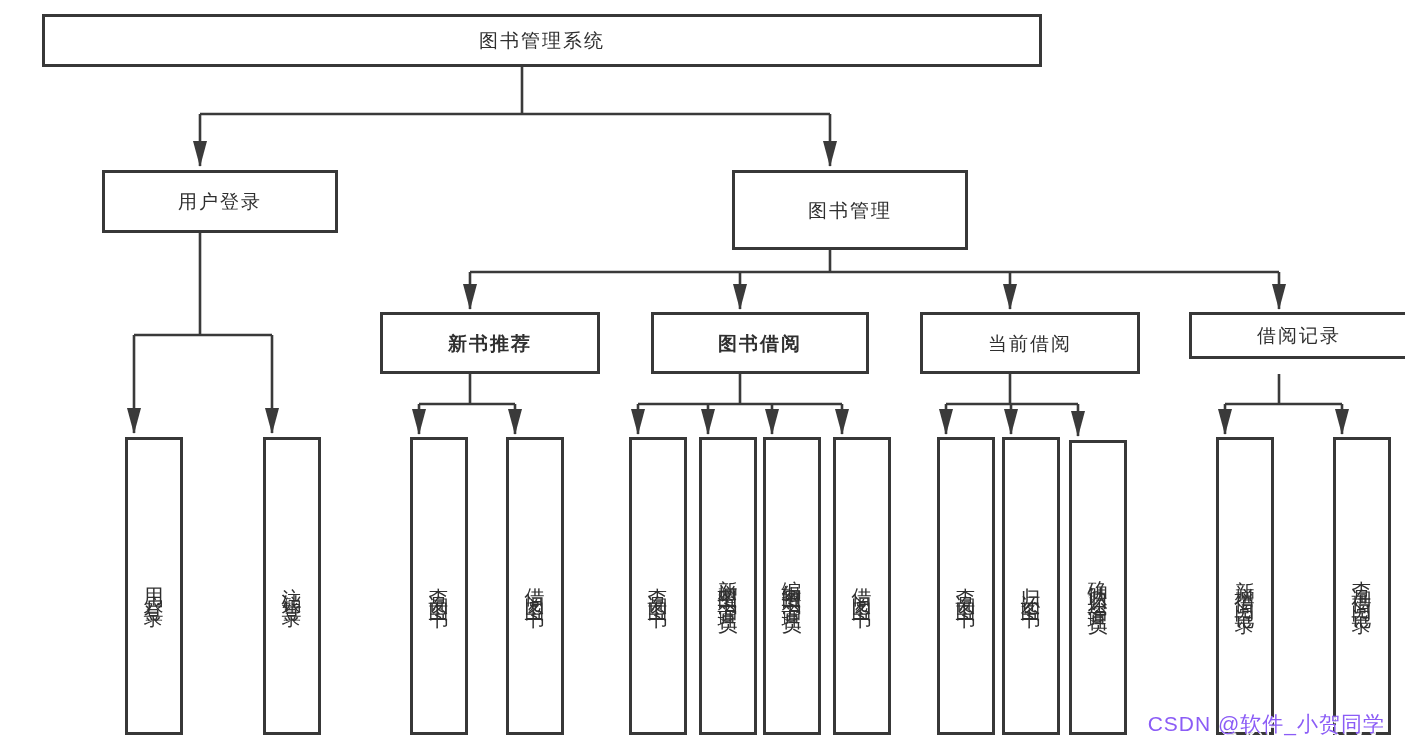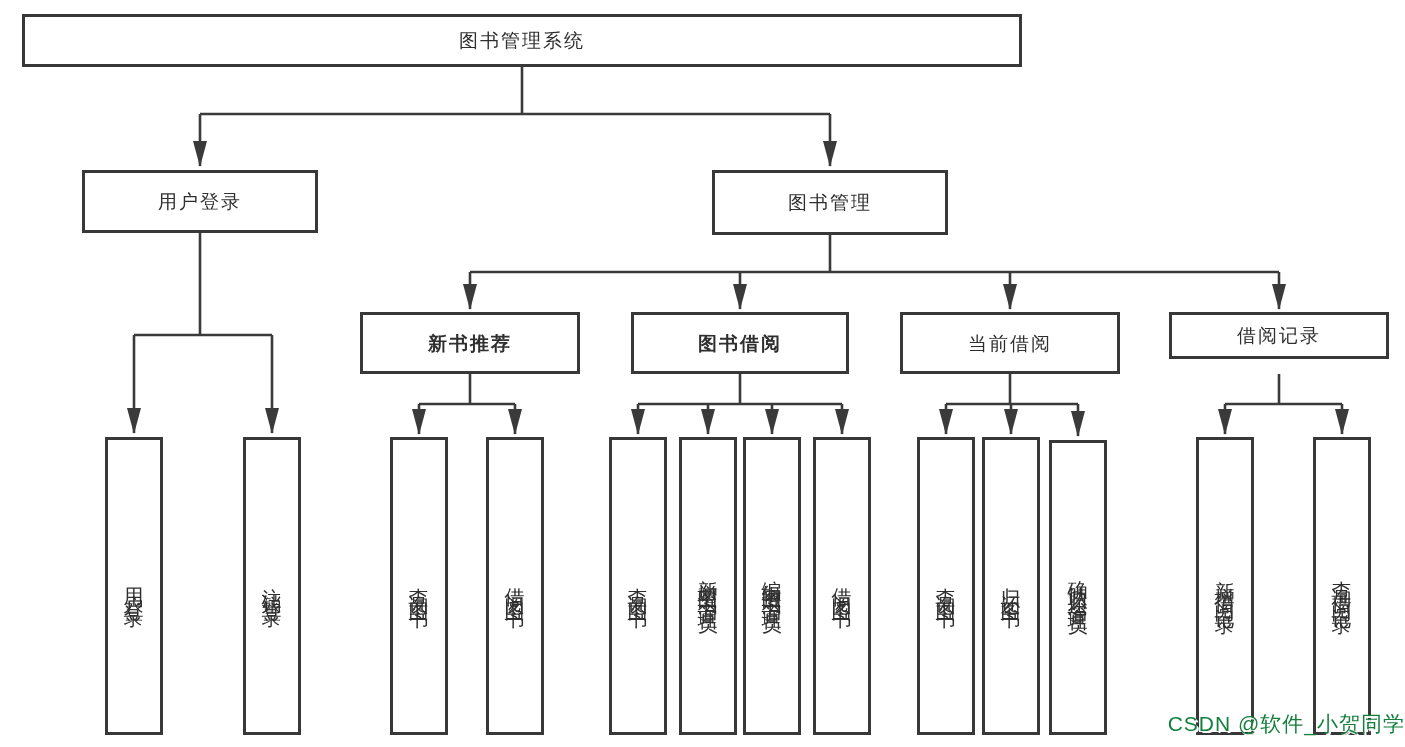--- a/index.html
+++ b/index.html
@@ -24,43 +24,44 @@
   .node {
     position: absolute;
     box-sizing: border-box;
     border: 3px solid #383838;
     background: #ffffff;
     color: #2f2f2f;
     display: flex;
     align-items: center;
     justify-content: center;
     text-align: center;
+    margin-left: 20px;
   }
   .hbox {
     font-size: 19px;
     letter-spacing: 2px;
     line-height: 1;
   }
   .vbox {
     writing-mode: vertical-rl;
     text-orientation: mixed;
     font-size: 20px;
     letter-spacing: 7px;
     line-height: 1;
     padding: 6px 0;
   }
   .vbox.long {
     letter-spacing: 5px;
   }
   #watermark {
     position: absolute;
-    right: 0;
+    right: 20px;
     top: 710px;
     font-size: 21px;
-    color: #15803d;
+    color: #8b5cf6;
     letter-spacing: 1px;
     text-shadow: 2px 2px 0 #ffffff, 1px 1px 0 rgba(255,255,255,0.85);
     white-space: nowrap;
   }
 </style>
 </head>
 <body>
 
 <div id="canvas">
 
@@ -110,21 +111,21 @@
       <path d="M1279,374 V404"></path>
       <path d="M1225,404 H1342"></path>
       <path d="M1225,404 V434" marker-end="url(#arrow)"></path>
       <path d="M1342,404 V434" marker-end="url(#arrow)"></path>
     </g>
   </svg>
 
   <div class="node hbox" style="left:22px; top:14px; width:1000px; height:53px;">图书管理系统</div>
 
   <div class="node hbox" style="left:82px; top:170px; width:236px; height:63px;">用户登录</div>
-  <div class="node hbox" style="left:712px; top:170px; width:236px; height:65px;">图书管理</div>
+  <div class="node hbox" style="left:712px; top:170px; width:236px; height:80px;">图书管理</div>
 
   <div class="node hbox" style="left:360px; top:312px; width:220px; height:62px;font-weight:bold;">新书推荐</div>
   <div class="node hbox" style="left:631px; top:312px; width:218px; height:62px;font-weight:bold;">图书借阅</div>
   <div class="node hbox" style="left:900px; top:312px; width:220px; height:62px;">当前借阅</div>
   <div class="node hbox" style="left:1169px; top:312px; width:220px; height:47px;">借阅记录</div>
 
   <div class="node vbox" style="left:105px; top:437px; width:58px; height:298px;">用户登录</div>
   <div class="node vbox" style="left:243px; top:437px; width:58px; height:298px;">注销登录</div>
 
   <div class="node vbox" style="left:390px; top:437px; width:58px; height:298px;">查询图书</div>

